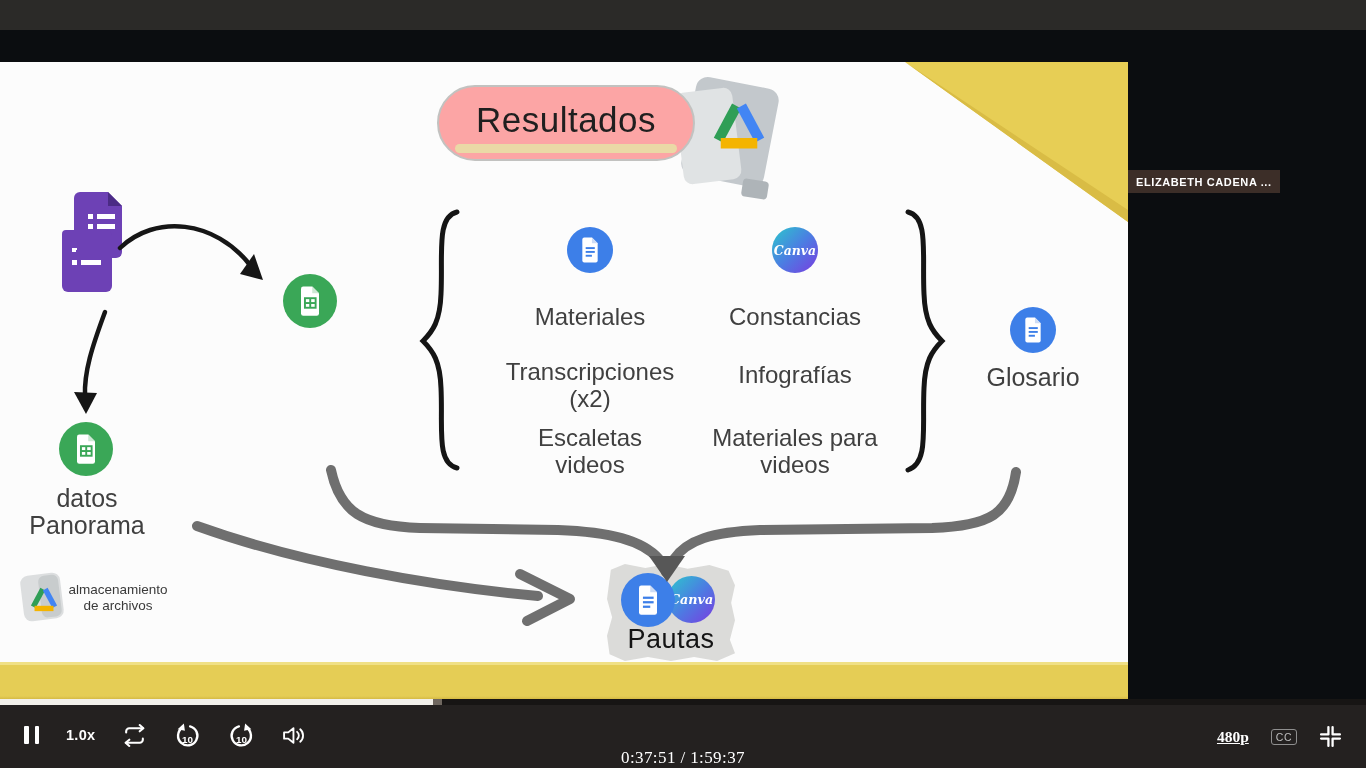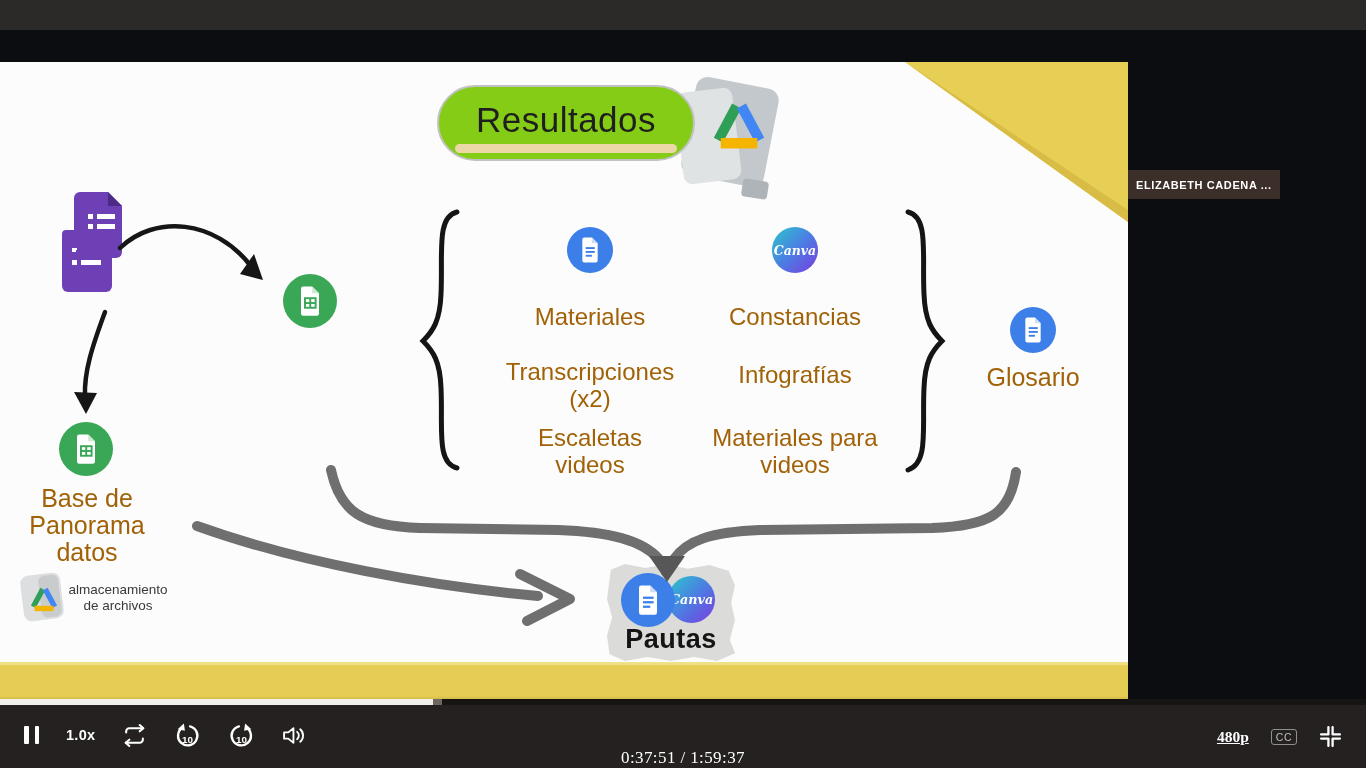--- a/index.html
+++ b/index.html
@@ -8,45 +8,45 @@
   
   .topbar{position:absolute;left:0;top:0;width:1366px;height:30px;background:#2b2a28;}
   .stage{position:absolute;left:0;top:30px;width:1366px;height:669px;background:#0b0d10;}
   
   .slide{position:absolute;left:0;top:32px;width:1128px;height:637px;background:#fcfcfc;overflow:hidden;}
   .slide *{box-sizing:border-box;}
   .overlay{position:absolute;left:0;top:0;width:1128px;height:637px;z-index:3;pointer-events:none;}
   .yellow-bar{position:absolute;left:0;top:600px;width:1128px;height:37px;z-index:1;
       background:linear-gradient(180deg,#f0e085 0 3px,#e5cd55 3px 92%,#d6ba45 100%);}
   
-  .title-pill{position:absolute;left:437px;top:23px;width:258px;height:76px;background:#84cc16;
+  .title-pill{position:absolute;left:437px;top:23px;width:258px;height:76px;background:#fca5a5;
       border:2px solid #c2c2c0;border-radius:40px;z-index:2;display:flex;align-items:center;justify-content:center;}
   .title-pill .underline{position:absolute;left:16px;right:16px;bottom:6px;height:9px;background:#ead9a6;border-radius:5px;}
   .title-text{font-size:35px;color:#1f1f1f;letter-spacing:.5px;margin-bottom:6px;}
   .clip-back{position:absolute;left:688px;top:20px;width:84px;height:100px;background:#c3c8cc;border-radius:12px;transform:rotate(11deg);z-index:2;}
   .clip-front{position:absolute;left:679px;top:28px;width:58px;height:92px;background:#e0e3e4;border-radius:9px;transform:rotate(-7deg);z-index:2;}
   .clip-tab{position:absolute;left:742px;top:118px;width:26px;height:18px;background:#aeb4b8;border-radius:4px;transform:rotate(9deg);z-index:2;}
   .title-drive{position:absolute;left:712px;top:38px;z-index:2;}
   
   .cicon{position:absolute;z-index:2;}
   
-  .lbl{position:absolute;z-index:2;color:#a16207;text-align:center;font-size:24px;line-height:27px;}
+  .lbl{position:absolute;z-index:2;color:#404040;text-align:center;font-size:24px;line-height:27px;}
   .lbl.big{font-size:25px;}
   .almacen-text{position:absolute;left:48px;top:520px;width:140px;z-index:2;color:#3a3a3a;
       font-size:13.5px;line-height:16px;text-align:center;}
   .almacen-paper{position:absolute;left:22px;top:512px;width:40px;height:46px;background:#dcdedf;
       border-radius:8px;transform:rotate(-7deg);z-index:2;}
   .almacen-paper .shade{position:absolute;left:18px;top:2px;width:20px;height:42px;background:#c8cccd;border-radius:6px;}
   .almacen-drive{position:absolute;left:30px;top:524px;z-index:2;}
   
   .pautas-paper{position:absolute;left:607px;top:502px;width:128px;height:97px;background:#dbdbd9;z-index:1;
       clip-path:polygon(3% 6%,14% 0,30% 4%,46% 0,63% 5%,80% 1%,95% 7%,100% 22%,97% 40%,100% 58%,96% 78%,100% 92%,86% 100%,68% 96%,50% 100%,32% 96%,14% 100%,2% 93%,0 74%,4% 55%,0 36%,2% 16%);}
   .pautas-label{position:absolute;left:600px;top:562px;width:142px;z-index:4;text-align:center;
-      font-size:27px;font-weight:700;color:#141414;letter-spacing:.5px;}
-  .wc-name{position:absolute;left:0;top:140px;height:29px;padding:0 8px;display:flex;align-items:center;z-index:5;
+      font-size:27px;font-weight:400;color:#141414;letter-spacing:.5px;}
+  .wc-name{position:absolute;left:0;top:140px;height:23px;padding:0 8px;display:flex;align-items:center;z-index:5;
       background:rgba(74,56,48,.78);color:#fff;font-size:11px;font-weight:700;letter-spacing:.6px;}
   .webcam-wrap{position:absolute;left:1128px;top:0;width:238px;height:163px;}
   
   .progress{position:absolute;left:0;top:699px;width:1366px;height:6px;background:#171514;}
   .progress .played{position:absolute;left:0;top:0;height:6px;background:#f2f0ea;}
   .progress .handle{position:absolute;top:0;width:9px;height:6px;background:#6f675f;}
   .controlbar{position:absolute;left:0;top:705px;width:1366px;height:63px;background:#242120;}
   .cb-left{position:absolute;left:24px;top:0;height:60px;display:flex;align-items:center;gap:27px;}
   .cb-right{position:absolute;right:24px;top:0;height:63px;display:flex;align-items:center;gap:22px;}
   .cb-center{position:absolute;left:0;top:0;width:1366px;height:63px;display:flex;align-items:flex-end;justify-content:center;pointer-events:none;}
@@ -134,23 +134,22 @@
 
       <svg class="cicon" style="left:59px;top:360px" width="54" height="54" viewBox="0 0 48 48">
         <circle cx="24" cy="24" r="24" fill="#3aa757"></circle>
         <path d="M16,13 a2,2 0 0 1 2,-2 h8 l6,6 v18 a2,2 0 0 1 -2,2 h-12 a2,2 0 0 1 -2,-2 z" fill="#fff"></path>
         <polygon points="26,11 32,17 26,17" fill="#cde8d4"></polygon>
         <rect x="19.5" y="21.5" width="9.5" height="8.5" fill="none" stroke="#3aa757" stroke-width="1.7"></rect>
         <line x1="24.2" y1="21.5" x2="24.2" y2="30" stroke="#3aa757" stroke-width="1.7"></line>
         <line x1="19.5" y1="25.8" x2="29" y2="25.8" stroke="#3aa757" stroke-width="1.7"></line>
       </svg>
       <div class="lbl big" style="left:6px;top:423px;width:162px">
-        <div>Base de</div>
+        <div>datos</div>
         <div>Panorama</div>
-        <div>datos</div>
       </div>
 
       <div class="almacen-paper">
           <div class="shade"></div>
         </div>
       <svg class="almacen-drive" width="28" height="26" viewBox="0 0 68 62">
         <line x1="31" y1="7" x2="8" y2="50" stroke="#2f9e56" stroke-width="13"></line>
         <line x1="37" y1="7" x2="60" y2="50" stroke="#4285f4" stroke-width="13"></line>
         <line x1="11" y1="54" x2="57" y2="54" stroke="#f4b400" stroke-width="13"></line>
       </svg>

